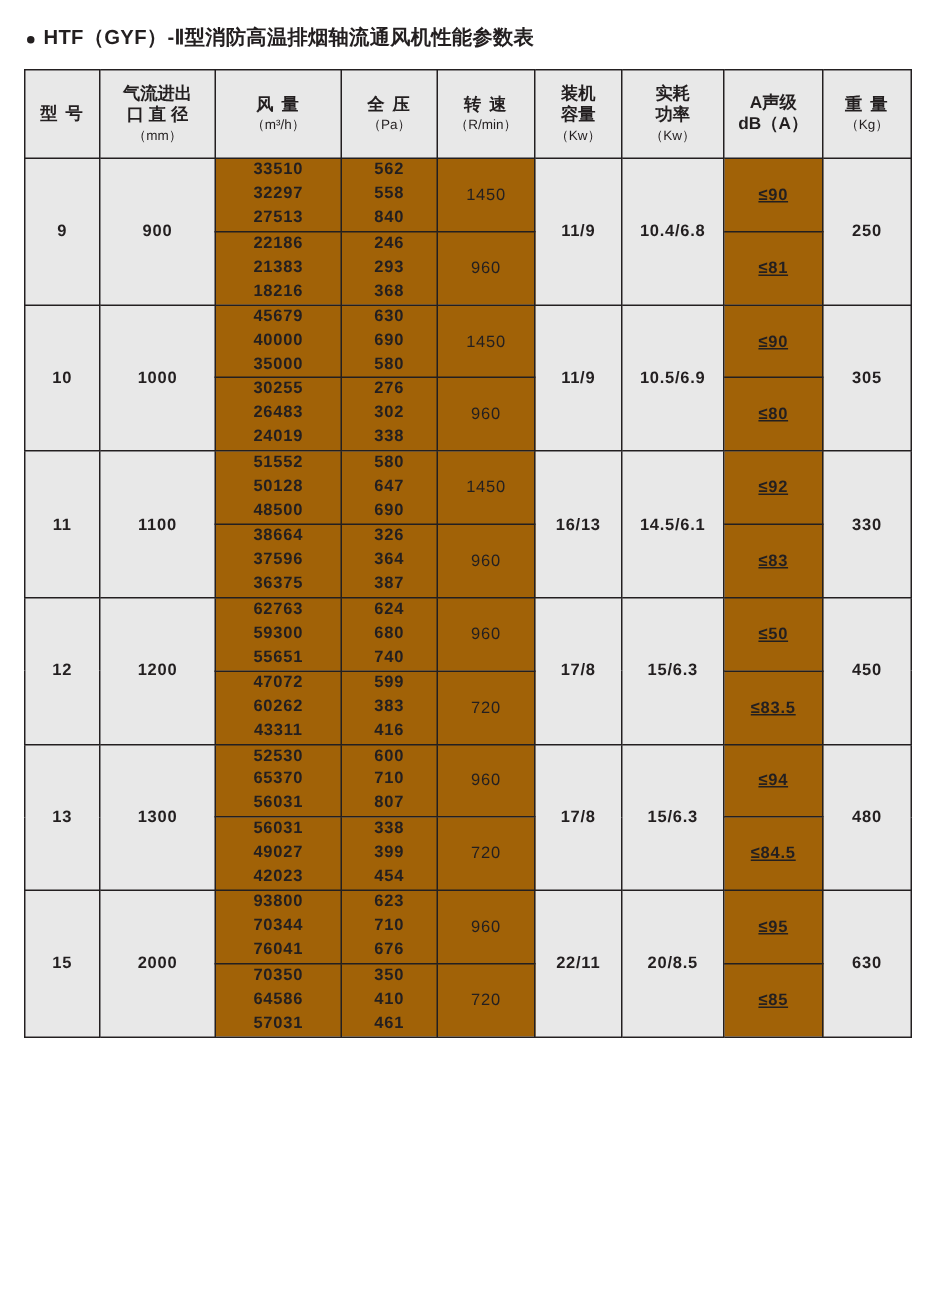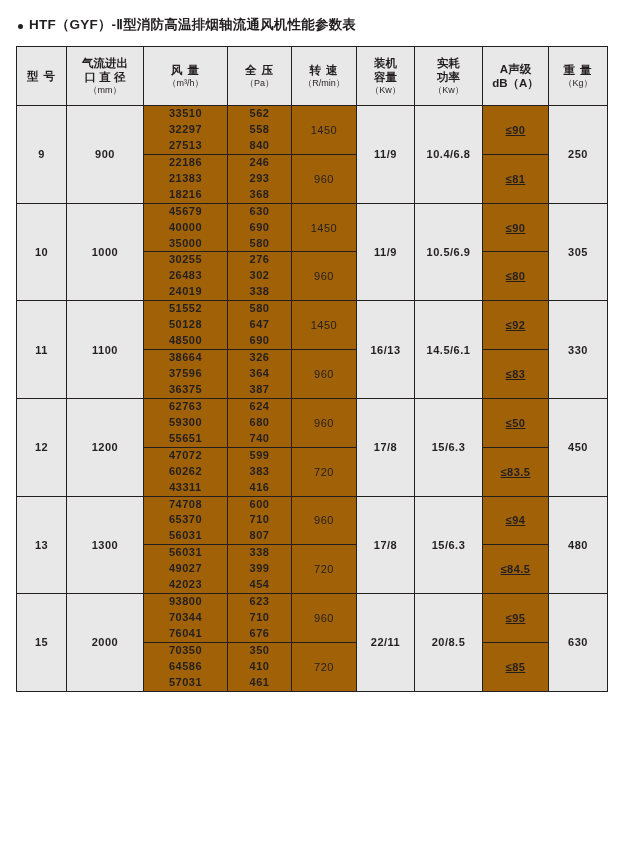--- a/index.html
+++ b/index.html
@@ -315,21 +315,21 @@
             <div>383</div>
             <div>416</div>
           </td>
           <td class="cell-rpm white">720</td>
           <td class="cell-noise white">≤83.5</td>
         </tr>
         <tr>
           <td class="cell-model" rowspan="2">13</td>
           <td class="cell-dia" rowspan="2">1300</td>
           <td class="nums white">
-            <div>74708</div>
+            <div>52530</div>
             <div>65370</div>
             <div>56031</div>
           </td>
           <td class="nums white">
             <div>600</div>
             <div>710</div>
             <div>807</div>
           </td>
           <td class="cell-rpm white">960</td>
           <td class="cell-cap" rowspan="2">17/8</td>

